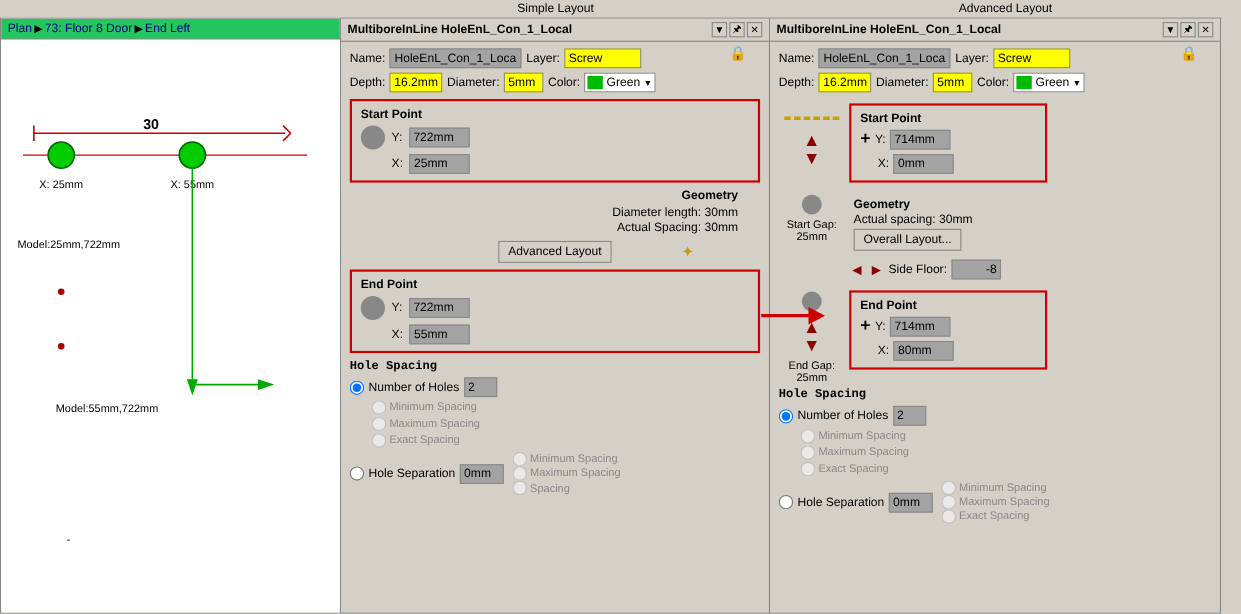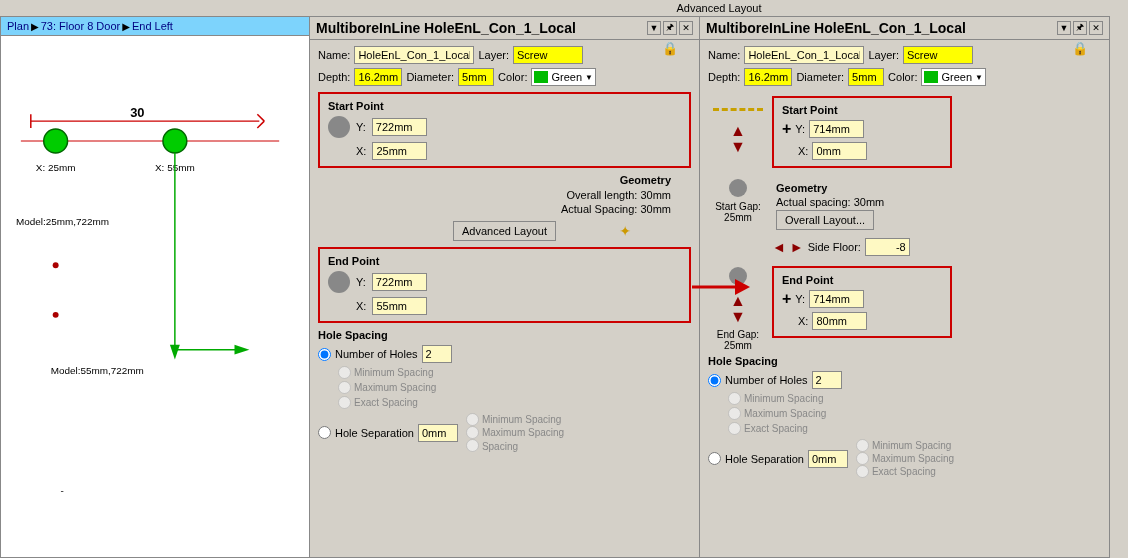--- a/index.html
+++ b/index.html
@@ -18,21 +18,21 @@
     .left-panel {
       width: 310px;
       background: #ffffff;
       border: 1px solid #888;
       position: relative;
       overflow: hidden;
       flex-shrink: 0;
     }
 
     .breadcrumb-bar {
-      background: #7dd3fc;
+      background: #22c55e;
       padding: 3px 6px;
       font-size: 11px;
       color: #000080;
       border-bottom: 1px solid #888;
       display: flex;
       align-items: center;
       gap: 2px;
     }
     .breadcrumb-separator { color: #000; font-size: 10px; }
 
@@ -56,21 +56,21 @@
 
     .panel-titlebar {
       background: #d4d0c8;
       border-bottom: 1px solid #888;
       padding: 3px 6px;
       font-size: 11px;
       display: flex;
       align-items: center;
       justify-content: space-between;
     }
-    .panel-title-text { font-weight: bold; color: #000; font-size: 14px; }
+    .panel-title-text { font-weight: bold; color: #000; font-size: 11px; }
     .panel-title-buttons { display: flex; gap: 2px; }
     .title-btn {
       width: 14px;
       height: 14px;
       background: #d4d0c8;
       border: 1px solid #888;
       font-size: 9px;
       display: flex;
       align-items: center;
       justify-content: center;
@@ -83,21 +83,21 @@
 
     .field-row {
       display: flex;
       align-items: center;
       gap: 4px;
       margin-bottom: 4px;
     }
     .field-label { color: #000; white-space: nowrap; }
     .field-input {
       border: 1px solid #888;
-      background: #fef9c3;
+      background: #a3a3a3;
       padding: 1px 3px;
       font-size: 11px;
       height: 18px;
     }
     .field-input-yellow {
       background: #ffff00;
       border: 1px solid #888;
       padding: 1px 3px;
       font-size: 11px;
       height: 18px;
@@ -151,21 +151,21 @@
       border: 1px solid #888;
       background: #d4d0c8;
       padding: 3px 8px;
       font-size: 11px;
       cursor: pointer;
       display: block;
       margin: 4px auto;
     }
 
     .hole-spacing-section { margin-top: 6px; }
-    .hole-spacing-title { font-weight: bold; color: #000; margin-bottom: 4px; }
+    .hole-spacing-title { font-weight: bold; color: #000; margin-bottom: 4px; font-family: Liberation Mono, monospace; }
     .radio-row { display: flex; align-items: center; gap: 4px; margin-bottom: 3px; }
     .radio-input { margin: 0; }
 
     
     .right-panel {
       width: 410px;
       background: #d4d0c8;
       border: 1px solid #888;
       border-left: none;
       position: relative;
@@ -205,20 +205,21 @@
       font-weight: bold;
       color: #000;
     }
 
   </style>
 </head>
 <body>
 
 <div style="display:flex; background:#d4d0c8; padding: 2px 0;">
   <div style="width:310px; flex-shrink:0;"></div>
+  <div style="width:390px; flex-shrink:0; text-align:center;">Simple Layout</div>
   <div style="flex:1; text-align:center;">Advanced Layout</div>
 </div>
 
 <div class="panels-row" style="flex:1; display:flex; position:relative;">
 
   <div class="left-panel">
     <div class="breadcrumb-bar">
       <span>Plan</span>
       <span class="breadcrumb-separator">▶</span>
       <span>73: Floor 8 Door</span>
@@ -308,21 +309,21 @@
           <input class="field-input" type="text" style="width: 55px;" value="722mm">
         </div>
         <div style="display:flex; align-items:center; gap:6px; padding-left:28px;">
           <span class="field-label">X:</span>
           <input class="field-input" type="text" style="width: 55px;" value="25mm">
         </div>
       </div>
 
       <div class="geometry-section">
         <div class="geometry-title">Geometry</div>
-        <div class="geometry-row">Overall length: 30mm</div>
+        <div class="geometry-row">Diameter length: 30mm</div>
         <div class="geometry-row">Actual Spacing: 30mm</div>
       </div>
 
       <div style="position:relative; text-align:center; margin: 4px 0;">
         <button class="adv-layout-btn">Advanced Layout</button>
 
         <span style="position:absolute; right:60px; top:2px; color:#cc9900; font-size:14px;">✦</span>
       </div>
 
       <div class="point-box">

